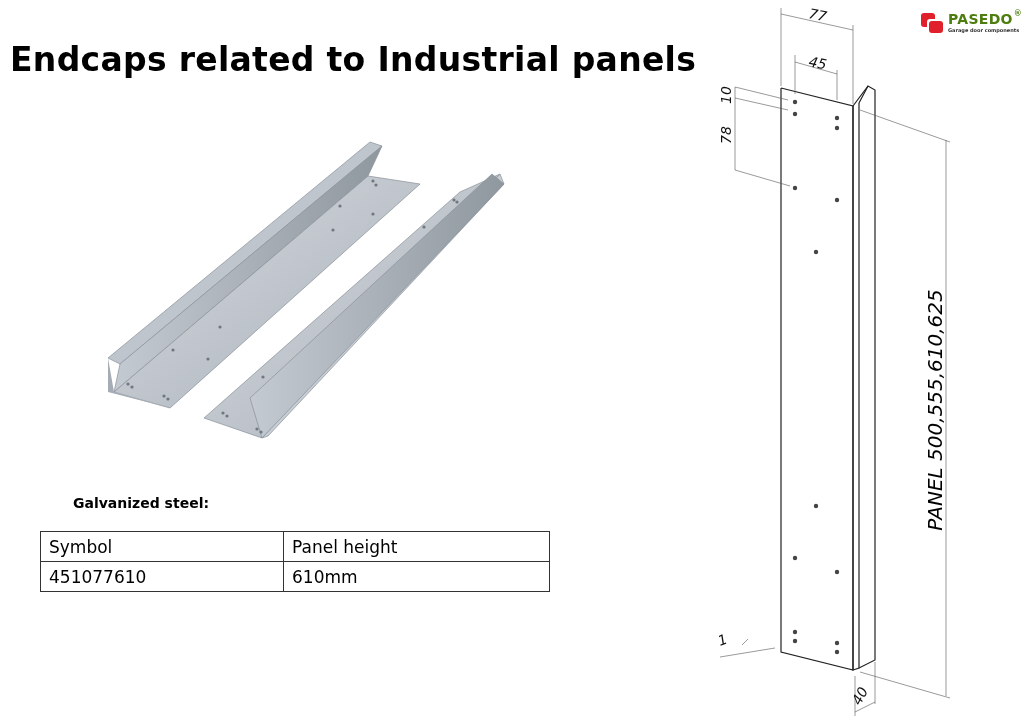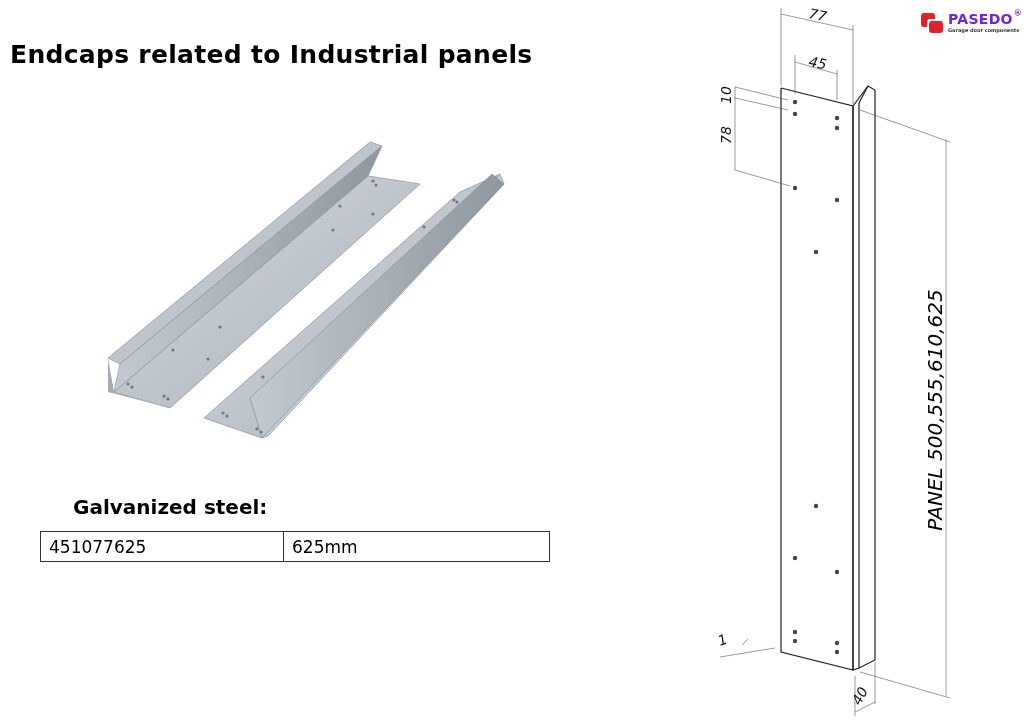--- a/index.html
+++ b/index.html
@@ -1,24 +1,24 @@
 <!DOCTYPE html>
 <html><head>
 <meta charset="utf-8">
 <style>
   html, body { margin:0; padding:0; background:#ffffff; }
   body { width:1024px; height:724px; position:relative; overflow:hidden; font-family:"DejaVu Sans", sans-serif; color:#000; }
-  .title { position:absolute; left:10px; top:40px; font-size:25px; font-weight:bold; letter-spacing:0.3px; white-space:nowrap; }
+  .title { position:absolute; left:10px; top:40px; font-size:33px; font-weight:bold; letter-spacing:0.3px; white-space:nowrap; }
   .logo { position:absolute; left:921px; top:11px; width:100px; height:24px; }
   .logo .mark { position:absolute; left:0; top:2px; width:22px; height:20px; }
-  .logo .brand { position:absolute; left:27px; top:0px; font-size:14px; font-weight:bold; color:#6d28d9; letter-spacing:0.3px; }
+  .logo .brand { position:absolute; left:27px; top:0px; font-size:14px; font-weight:bold; color:#4d7c0f; letter-spacing:0.3px; }
   .logo .brand sup { font-size:8px; vertical-align:top; position:relative; top:-2px; margin-left:1px; }
   .logo .tag { position:absolute; left:27px; top:16px; font-size:5px; font-weight:bold; color:#333; white-space:nowrap; }
   .photo { position:absolute; left:100px; top:140px; width:420px; height:300px; }
-  .subtitle { position:absolute; left:73px; top:495px; font-size:20px; font-weight:bold; }
+  .subtitle { position:absolute; left:73px; top:495px; font-size:14px; font-weight:bold; }
   table.spec { position:absolute; left:40px; top:531px; border-collapse:collapse; width:510px; }
   table.spec td { border:1.5px solid #333; height:29px; padding:0 0 0 8px; font-size:17px; vertical-align:middle; }
   table.spec td.c1 { width:234px; }
   .drawing { position:absolute; left:700px; top:0; width:324px; height:724px; }
   .dimtxt { font-family:"DejaVu Sans", sans-serif; font-size:14px; fill:#111; font-style:italic; }
   .panel-label { position:absolute; left:935px; top:410px; transform:translate(-50%,-50%) rotate(-90deg); font-size:20px; font-style:italic; white-space:nowrap; }
 </style>
 </head>
 <body>
 
@@ -75,23 +75,27 @@
       <circle cx="127" cy="276" r="1.6"></circle>
     <circle cx="157" cy="289" r="1.6"></circle>
       <circle cx="161" cy="292" r="1.6"></circle>
   </g>
 </svg>
 
 <div class="subtitle">Galvanized steel:</div>
 
 <table class="spec">
   <tbody>
+      <tr>
+    <td class="c1">Symbol</td>
+    <td>Panel height</td>
+  </tr>
   <tr>
-    <td class="c1">451077625</td>
-    <td>625mm</td>
+    <td class="c1">451077610</td>
+    <td>610mm</td>
   </tr>
 </tbody>
   </table>
 
 <svg class="drawing" viewBox="0 0 324 724">
   <g stroke="#222" fill="none" stroke-width="1.2">
 
     <polyline points="81,88 153,106 153,670 81,652 81,88" fill="#fff"></polyline>
 
     <polyline points="153,106 153,670 159,668 159,103"></polyline>

